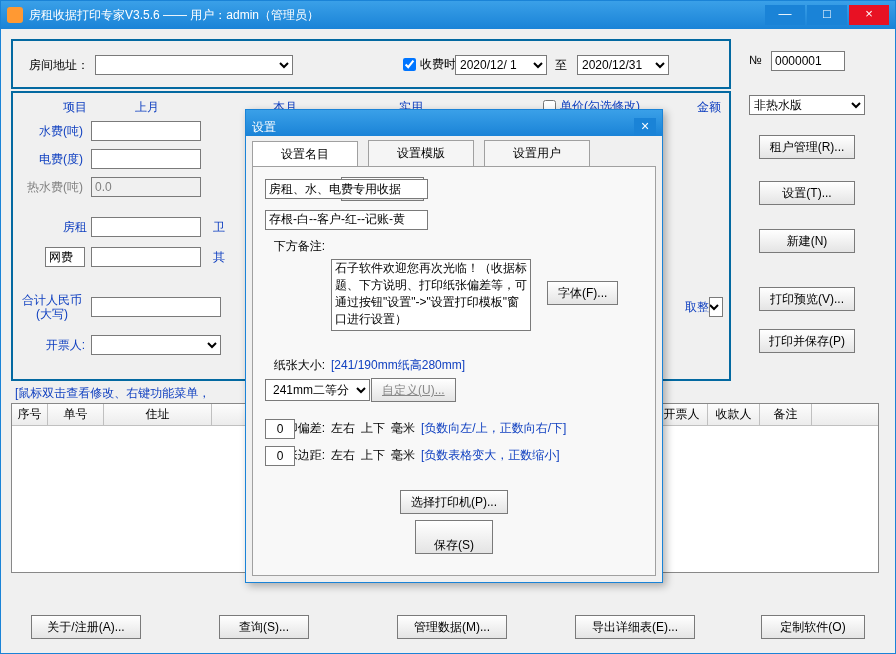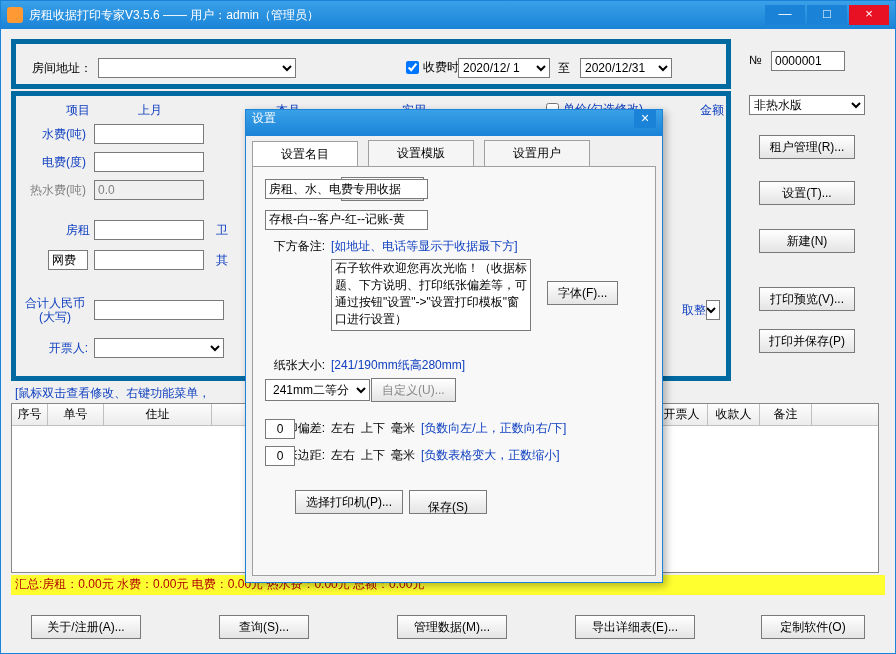--- a/index.html
+++ b/index.html
@@ -5,39 +5,39 @@
 * { box-sizing: border-box; margin: 0; padding: 0; }
 body { font-family: "Microsoft YaHei", SimSun, Arial, sans-serif; font-size: 12px; background: #fff; }
 .window { width: 896px; height: 654px; border: 1px solid #1a83d7; background: #737373; position: relative; overflow: hidden; }
 .titlebar { height: 28px; background: linear-gradient(#3aa0e8,#1a83d7); color: #fff; display: flex; align-items: center; padding: 0 6px; }
 .titlebar .logo { width: 16px; height: 16px; background:#ff9933; border-radius:3px; margin-right:6px; }
 .titlebar .title { flex: 1; font-size: 12px; }
 .winbtns { display:flex; gap:2px; }
 .winbtn { width: 40px; height: 20px; background:#1a83d7; color:#fff; text-align:center; line-height:18px; cursor:pointer; font-size:13px; }
 .winbtn.close { background:#e81123; }
 .client { position:absolute; top:28px; left:0; right:0; bottom:0; background:#f0f0f0; }
-.frame { border:5px solid #0369a1; position:absolute; background:#f0f0f0;text-decoration:underline; }
+.frame { border:2px solid #0369a1; position:absolute; background:#f0f0f0;text-decoration:underline; }
 .lbl { font-size:12px; text-align:right; color:#000; position:absolute; }
 .lbl.blue { color:#1040c0; }
 input[type=text], .txt { border:1px solid #7a7a7a; background:#fff; height:20px; padding:0 3px; font-size:12px; position:absolute; }
 select { border:1px solid #7a7a7a; background:#fff; height:20px; font-size:12px; position:absolute; }
 .btn { position:absolute; height:24px; border:1px solid #7a7a7a; background: linear-gradient(#fff,#e4e4e4); font-size:12px; cursor:pointer; padding:0 6px; }
 .checkbox { position:absolute; display:flex; align-items:center; gap:4px; }
 .checkbox input { width:13px; height:13px; }
 .no-label { position:absolute; font-size:12px; }
 .main-right-btn { width:96px; height:24px; }
 .table { position:absolute; border:1px solid #888; background:#fff; }
 .thead { display:flex; background:linear-gradient(#fdfdfd,#ececec); border-bottom:1px solid #c0c0c0; height:22px; }
 .th { border-right:1px solid #c0c0c0; font-size:12px; text-align:center; line-height:21px; overflow:hidden; }
 .summary { position:absolute; left:10px; right:10px; height:20px; background:#ffff30; color:#b00000; font-size:12px; line-height:19px; padding:0 4px; }
 .disabled-txt { background:#f0f0f0 !important; color:#808080; }
 
 
 .dlg { position:absolute; width:418px; border:1px solid #1a83d7; background:#f0f0f0; z-index:100; box-shadow:3px 3px 8px rgba(0,0,0,0.3); }
-.dlg-title { height:26px; background:linear-gradient(#3aa0e8,#1a83d7); color:#fff; display:flex; align-items:flex-start; padding:0 6px; font-size:12px; }
+.dlg-title { height:26px; background:linear-gradient(#3aa0e8,#1a83d7); color:#fff; display:flex; align-items:flex-end; padding:0 6px; font-size:12px; }
 .dlg-title .t { flex:1; }
 .dlg-close { width:22px; height:18px; background:#1a83d7; color:#fff; text-align:center; line-height:16px; cursor:pointer; font-size:14px; }
 .tabs { height:26px; display:flex; margin:4px 6px 0 6px; }
 .tab { border:1px solid #a0a0a0; border-bottom:none; padding:4px 28px; background:#f5f5f5; font-size:12px; cursor:pointer; margin-right:10px; }
 .tab.active { background:#fff; position:relative; top:1px; }
 .dlg-body { border:1px solid #a0a0a0; margin:0 6px 6px 6px; background:#f8f8f8; padding:10px 12px 14px 12px; position:relative; height:410px; }
 .drow { display:flex; align-items:center; margin-bottom:10px; gap:6px; }
 .drow .dl { width:60px; text-align:right; font-size:12px; }
 .drow .di { flex:0 0 200px; height:20px; border:1px solid #7a7a7a; padding:0 3px; font-size:12px; }
 .drow .di.ta { height:72px; resize:none; font-family:inherit; }
@@ -133,21 +133,20 @@
         <div class="th" style="width:78px;"></div>
         <div class="th" style="width:78px;"></div>
         <div class="th" style="width:78px;"></div>
         <div class="th" style="width:40px;">额</div>
         <div class="th" style="width:52px;font-family:Liberation Serif, serif;">开票人</div>
         <div class="th" style="width:52px;">收款人</div>
         <div class="th" style="width:52px;">备注</div>
       </div>
     </div>
 
-    <div class="summary" style="top:546px;">汇总:房租：0.00元   水费：0.00元   电费：0.00元   热水费：0.00元   总额：0.00元</div>
 
     <button class="btn" style="left:30px; top:586px; width:110px;">关于/注册(A)...</button>
     <button class="btn" style="left:218px; top:586px; width:90px;">查询(S)...</button>
     <button class="btn" style="left:396px; top:586px; width:110px;">管理数据(M)...</button>
     <button class="btn" style="left:574px; top:586px; width:120px;">导出详细表(E)...</button>
     <button class="btn" style="left:760px; top:586px; width:104px;">定制软件(O)</button>
 
     <div class="dlg" style="left:244px; top:80px;">
       <div class="dlg-title">
         <div class="t">设置</div>
@@ -163,38 +162,37 @@
           <div class="dl">收据标题:</div>
           <input type="text" class="di" value="房租、水、电费专用收据" style="">
           <button class="dbtn" style="margin-left:10px;">表格线(L)...</button>
         </div>
         <div class="drow">
           <div class="dl">右侧备注:</div>
           <input type="text" class="di" value="存根-白--客户-红--记账-黄" style="">
         </div>
         <div class="drow" style="margin-bottom:4px;">
           <div class="dl">下方备注:</div>
-          <span style="color:#1040c0; font-size:12px;">[如地址、电话等显示于收据最下方]</span>
         </div>
         <div class="drow" style="align-items:flex-start;">
           <div class="dl"></div>
           <textarea class="di ta" style="">石子软件欢迎您再次光临！（收据标题、下方说明、打印纸张偏差等，可通过按钮"设置"-&gt;"设置打印模板"窗口进行设置）</textarea>
           <button class="dbtn" style="margin-left:10px; margin-top:22px;">字体(F)...</button>
         </div>
 
         <div style="height:16px;"></div>
 
         <div class="drow" style="margin-bottom:4px;">
           <div class="dl">纸张大小:</div>
           <span style="color:#1040c0; font-size:12px;">[241/190mm纸高280mm]</span>
         </div>
         <div class="drow">
           <div class="dl"></div>
           <select class="di" style="flex:0 0 160px; height:22px;"><option>241mm二等分</option></select>
-          <button class="dbtn dis" style="margin-left:40px;">自定义(U)...</button>
+          <button class="dbtn dis" style="margin-left:40px;text-decoration:underline;">自定义(U)...</button>
         </div>
 
         <div style="height:8px;"></div>
 
         <div class="drow">
           <div class="dl">打印偏差:</div>
           <span>左右</span>
           <input type="text" class="smallin" value="0" style="">
           <span>上下</span>
           <input type="text" class="smallin" value="0" style="">
@@ -206,21 +204,21 @@
           <span>左右</span>
           <input type="text" class="smallin" value="0" style="">
           <span>上下</span>
           <input type="text" class="smallin" value="0" style="">
           <span>毫米</span>
           <span style="color:#1040c0;">[负数表格变大，正数缩小]</span>
         </div>
 
         <div style="height:16px;"></div>
 
-        <div class="drow" style="justify-content:flex-start; padding:0 30px;">
+        <div class="drow" style="justify-content:center; padding:0 30px;flex-direction:column;">
           <button class="dbtn">选择打印机(P)...</button>
-          <button class="dbtn" style="padding:8px 18px;">保存(S)</button>
+          <button class="dbtn" style="padding:16px 18px;">保存(S)</button>
         </div>
       </div>
     </div>
 
   </div>
 </div>
 
 </body></html>

